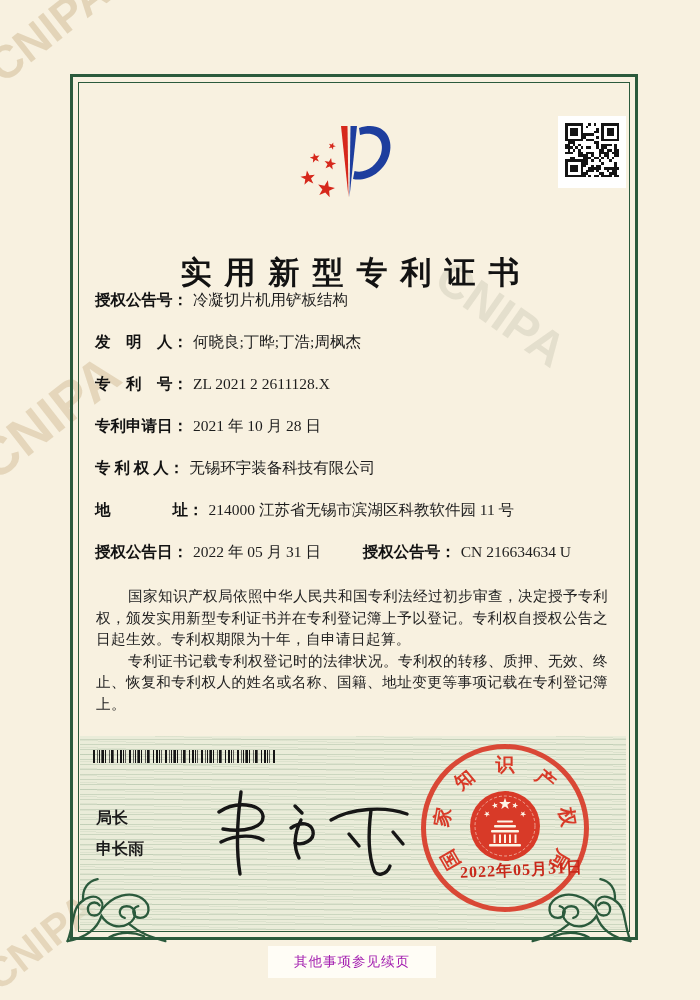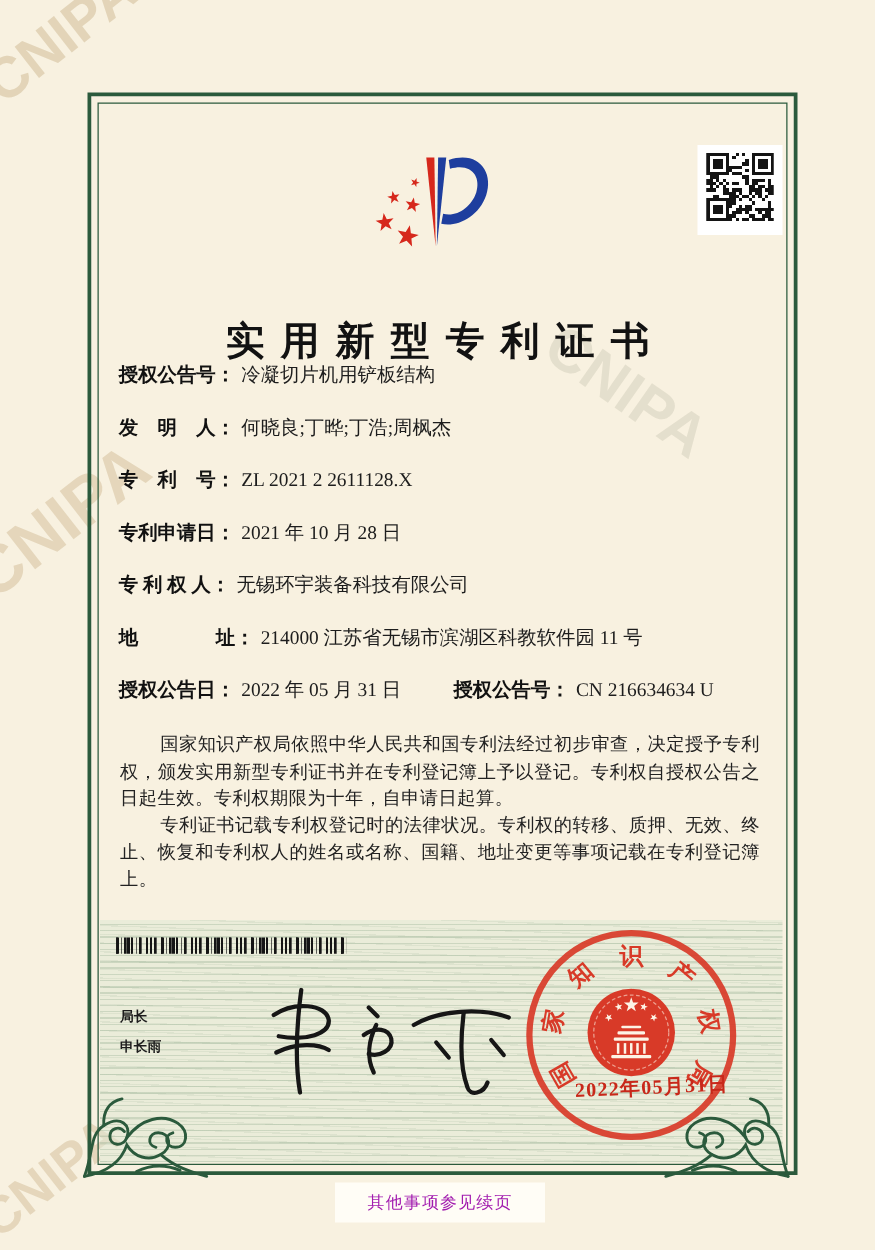--- a/index.html
+++ b/index.html
@@ -51,21 +51,21 @@
   .paras p{margin:0;text-indent:2.2em;}
 
   
   .barcode{position:absolute;left:93px;top:750px;width:184px;height:13px;
            background-image:
              repeating-linear-gradient(90deg,#151515 0 1.5px,transparent 1.5px 6px),
              repeating-linear-gradient(90deg,#151515 0 2px,transparent 2px 9px),
              repeating-linear-gradient(90deg,rgba(30,30,30,.7) 0 1px,transparent 1px 4px);}
   .signatory{position:absolute;left:96px;top:806px;
              font-family:"Liberation Sans","DejaVu Sans",sans-serif;
-             font-size:11px;font-weight:600;color:#1c1c1c;line-height:1.5;}
+             font-size:16px;font-weight:600;color:#1c1c1c;line-height:1.5;}
   .signatory div{margin-bottom:7px;}
   .signature{position:absolute;left:203px;top:786px;width:218px;height:92px;}
 
   .seal{position:absolute;left:421px;top:744px;width:168px;height:168px;}
   .seal-ring{position:absolute;inset:0;border:5px solid rgba(216,58,40,.92);border-radius:50%;}
   .seal-char{position:absolute;left:50%;top:50%;font-size:19px;font-weight:bold;
              color:#d83a28;width:20px;margin-left:-10px;text-align:center;}
   .emblem{position:absolute;left:47px;top:45px;width:74px;height:74px;}
   .seal-date{position:absolute;left:434px;top:860px;width:175px;text-align:center;
              font-size:16px;font-weight:bold;color:#c8281a;letter-spacing:1px;

